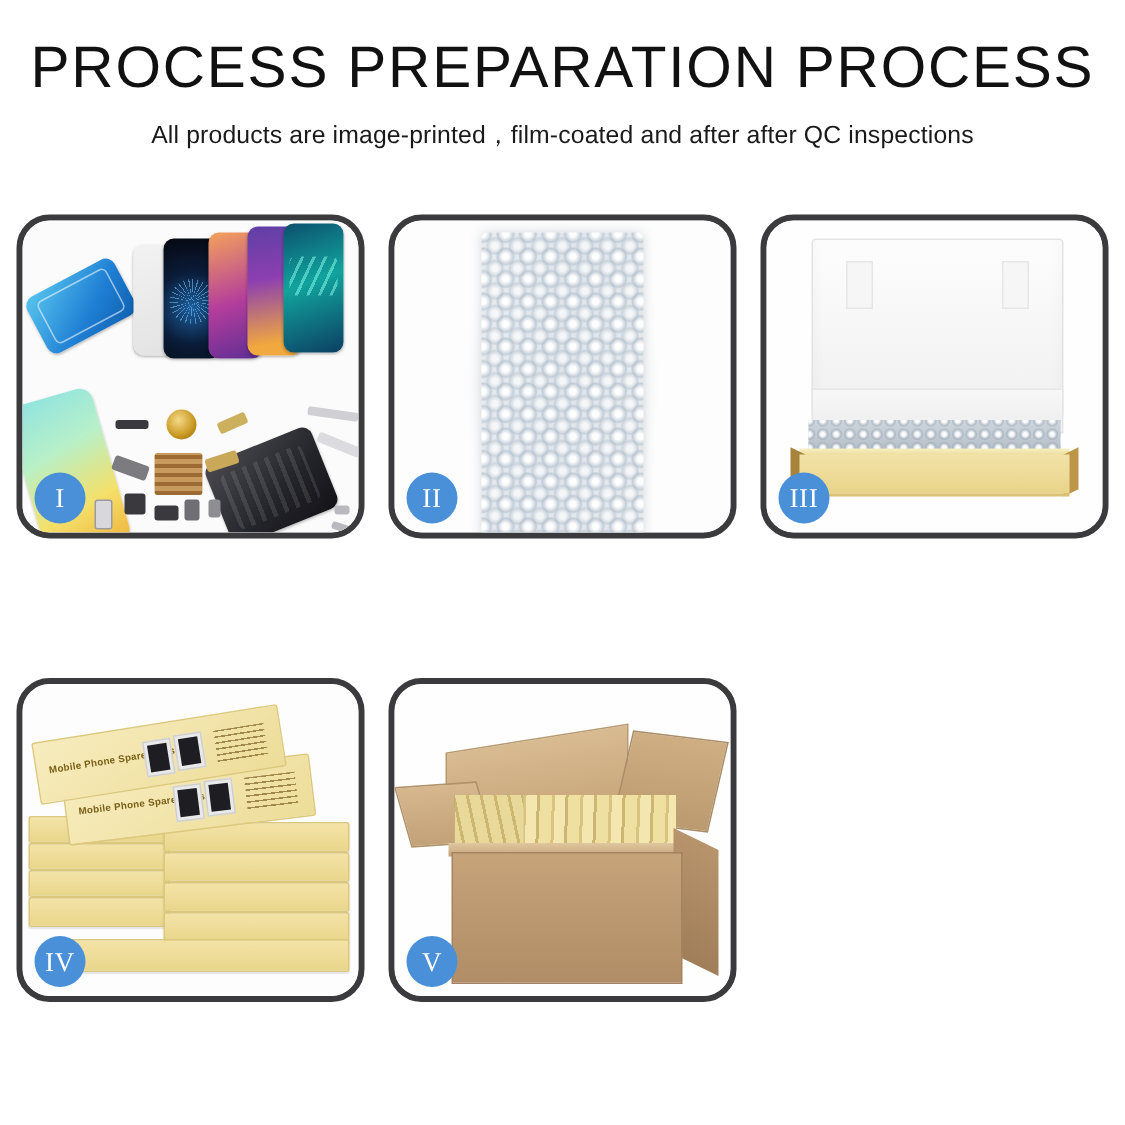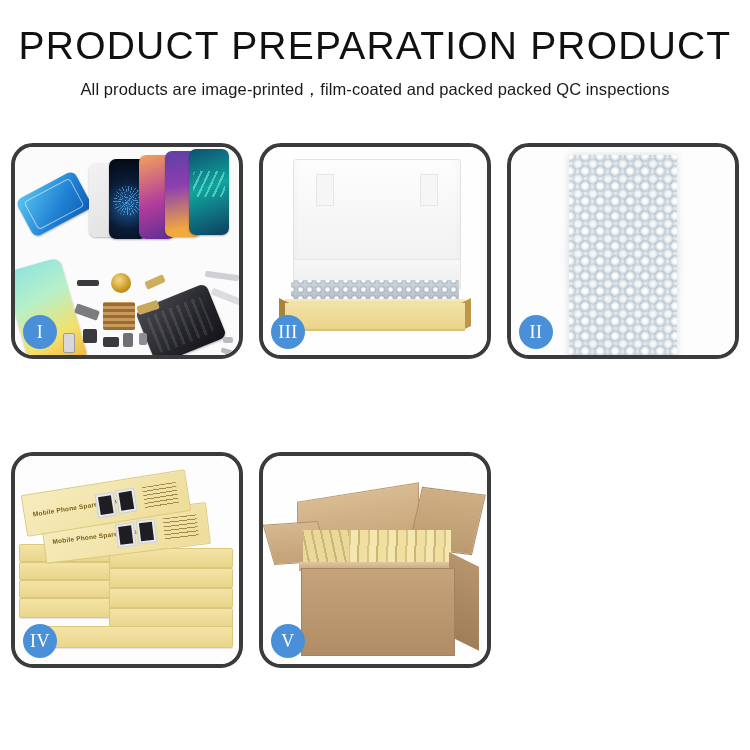--- a/index.html
+++ b/index.html
@@ -375,22 +375,22 @@
   .c6-seam {
     position:absolute; background: rgba(120,95,65,.38);
   }
   .c6-tape-a { left: 58px; top: 78px; width: 16px; height: 17px; position:absolute; background:#b3936b; }
   .c6-tape-b { left: 60px; top: 164px; width: 16px; height: 17px; position:absolute; background:#ad8d66; }
 </style>
 </head>
 <body>
 
 <div id="header">
-  <h1 id="page-title">PRODUCT PREPARATION PRODUCT</h1>
-  <p id="page-subtitle">All products are image-printed，film-coated and packed packed QC inspections</p>
+  <h1 id="page-title">PROCESS PREPARATION PROCESS</h1>
+  <p id="page-subtitle">All products are image-printed，film-coated and after after QC inspections</p>
 </div>
 
 <div id="steps-grid">
 
   <div class="step-card">
     <div class="card-photo p1">
       <div class="phone ph-a"></div>
       <div class="phone ph-b"></div>
       <div class="phone ph-c"></div>
       <div class="phone ph-d"></div>
@@ -412,42 +412,42 @@
       <div class="part pt-10"></div>
       <div class="part pt-11"></div>
       <div class="part pt-12"></div>
       <div class="part pt-13"></div>
     </div>
     <div class="step-badge">I</div>
 
   </div>
 
   <div class="step-card">
+    <div class="card-photo p2">
+      <div class="bubble-halo"></div>
+      <div class="bubble-sheet"></div>
+    </div>
+    <div class="step-badge">II</div>
+
+  </div>
+
+  <div class="step-card">
     <div class="card-photo p3">
       <div class="m3-lid">
         <div class="m3-lid-tab-l"></div>
         <div class="m3-lid-tab-r"></div>
       </div>
       <div class="m3-foam"></div>
       <div class="m3-wrap"></div>
       <div class="m3-rim"></div>
       <div class="m3-side-l"></div>
       <div class="m3-side-r"></div>
       <div class="m3-front"></div>
     </div>
     <div class="step-badge">III</div>
-
-  </div>
-
-  <div class="step-card">
-    <div class="card-photo p2">
-      <div class="bubble-halo"></div>
-      <div class="bubble-sheet"></div>
-    </div>
-    <div class="step-badge">II</div>
 
   </div>
 
   <div class="step-card">
     <div class="card-photo p4">
 
       <div class="stack-box" style="left:4px;  top:88px;  width:92px; height:16px;"></div>
       <div class="stack-box" style="left:4px;  top:106px; width:92px; height:16px;"></div>
       <div class="stack-box" style="left:4px;  top:124px; width:92px; height:16px;"></div>
       <div class="stack-box" style="left:4px;  top:142px; width:92px; height:18px;"></div>

